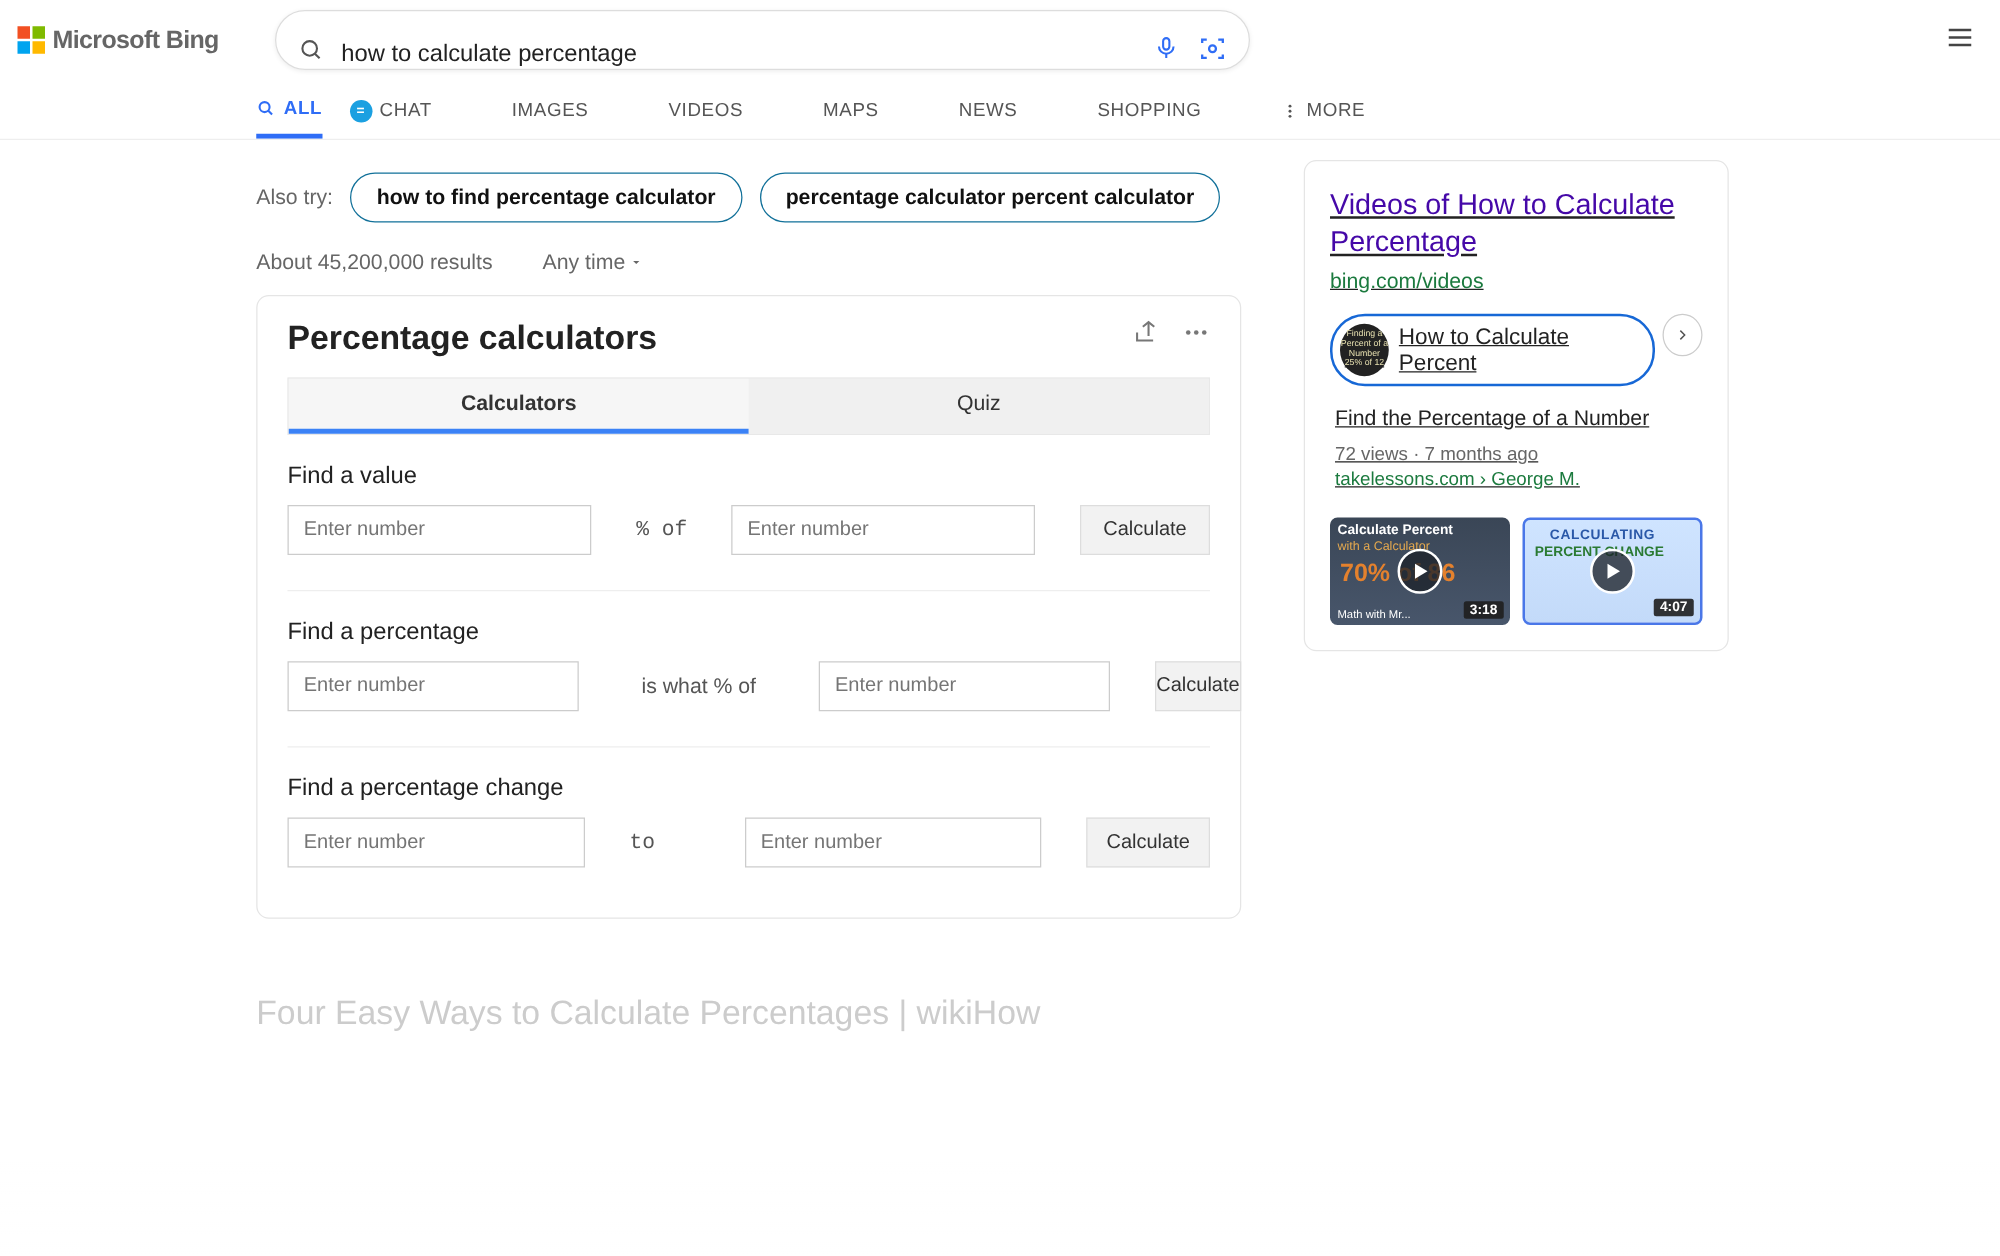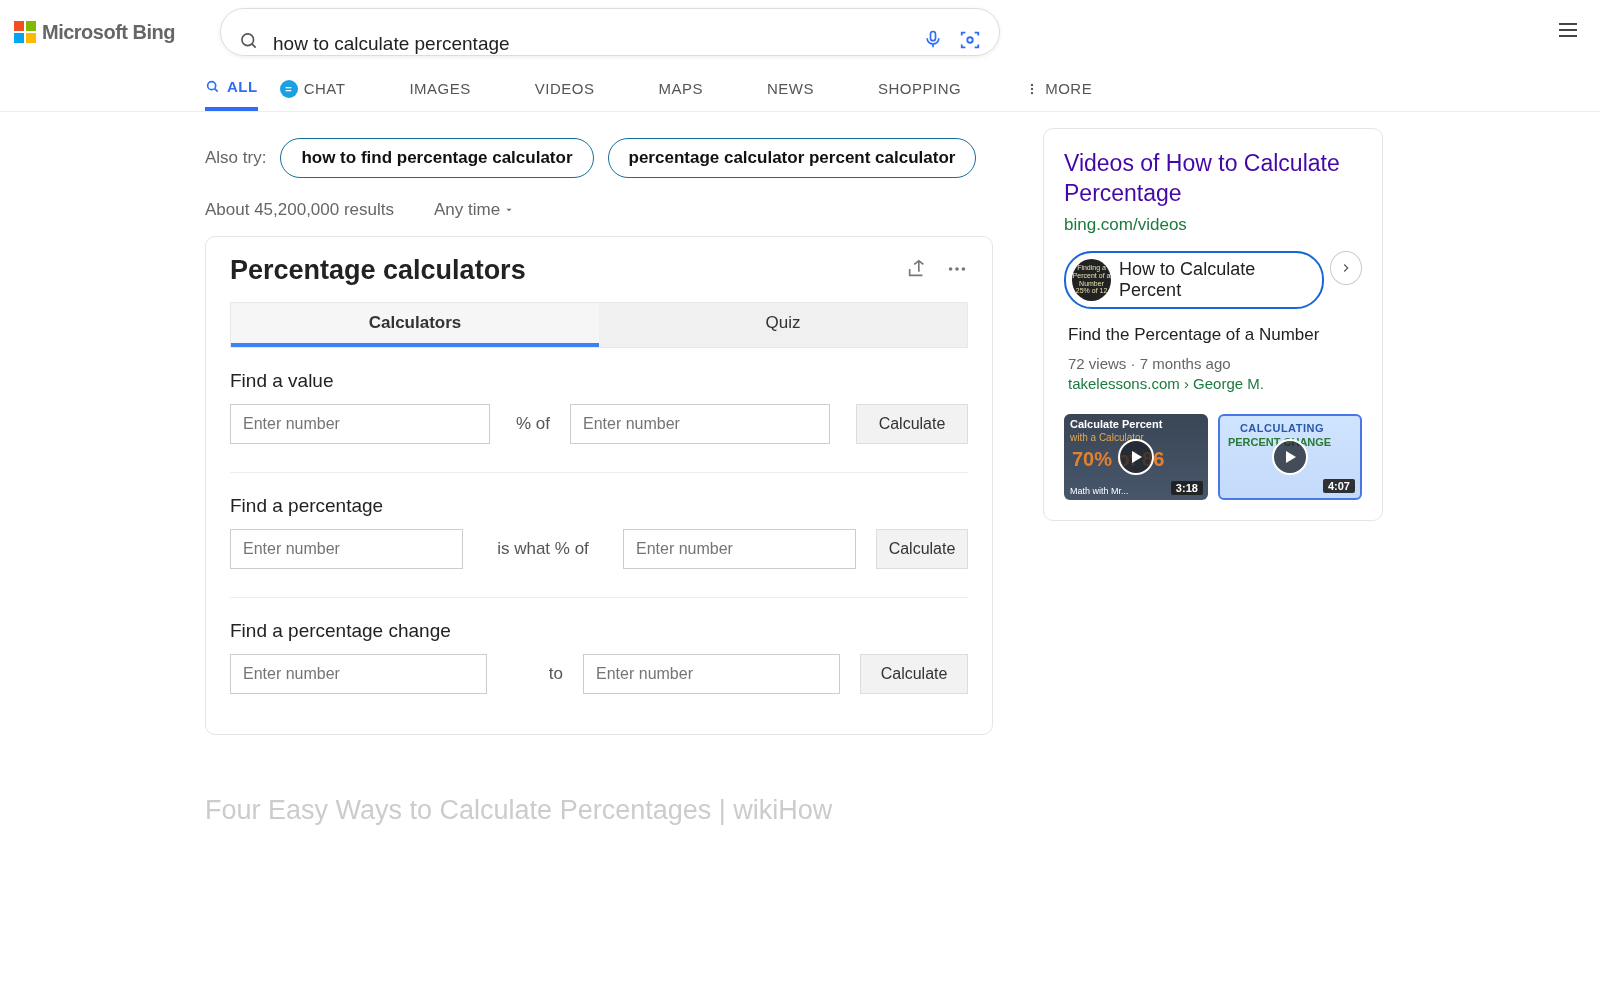--- a/index.html
+++ b/index.html
@@ -25,48 +25,48 @@
   .nav { display:flex; gap: 22px; padding: 18px 0 0 205px; border-bottom:1px solid #eee; width:100%; overflow:hidden;}
   .nav-item { display:flex; align-items:center; gap:6px; font-size:15px; color:#555; padding-bottom:12px; cursor:pointer; letter-spacing:.5px;}
   .nav-item.active { color:#2f6df6; font-weight:600; border-bottom:4px solid #2f6df6; }
   .nav-item .chat-ic { width:18px; height:18px; border-radius:50%; background:#1ba0e1; display:inline-flex;align-items:center;justify-content:center;}
   .nav-item .chat-ic::after{content:"="; color:#fff; font-size:11px; font-weight:700;}
   .nav-spacer { width:20px;}
   
   
   .body-area { display:flex; gap: 48px; padding: 16px 0 0 205px; width:1600px;}
   .left-col { width: 790px; }
-  .right-col { width: 408px; }
+  .right-col { width: 408px; text-decoration: underline; }
   
   
   .alsotry-row { display:flex; align-items:center; gap:14px; margin-top:10px; font-size:17px;}
   .alsotry-label { color:#666; }
   .pill { border:1px solid #117099; color:#111; padding: 9px 20px; border-radius:28px; font-weight:600; font-size:17px; cursor:pointer; background:#fff;}
   
   .results-meta { display:flex; gap:40px; margin-top:22px; color:#666; font-size:17px; align-items:center;}
   .anytime { cursor:pointer; display:flex; align-items:center; gap:4px;}
   
   
   .card { border:1px solid #e5e5e5; border-radius:10px; margin-top:16px; padding: 18px 24px 40px 24px; width:788px;}
-  .card-head { display:flex; align-items:center; justify-content:space-between;}
+  .card-head { display:flex; justify-content:space-between;}
   .card-title { font-size:27px; font-weight:600; color:#222;}
   .card-actions { display:flex; gap:18px; color:#777;}
   .card-actions > * { cursor:pointer; }
   
   .tabbar { display:flex; margin-top:16px; border:1px solid #e8e8e8; background:#f4f4f4; }
   .tabbar .tab { flex:1; text-align:center; padding:10px 0; font-size:17px; color:#333; cursor:pointer; background:#f0f0f0;}
   .tabbar .tab.active { background:#f6f6f6; border-bottom:4px solid #3b82f6; font-weight:600;}
   
   .calc-section { margin-top:22px; }
   .calc-section h3 { font-size:19px; font-weight:500; color:#222; margin-bottom:12px;}
-  .calc-row { display:flex; align-items:center; gap:20px;}
+  .calc-row { display:flex; align-items:center; gap:36px;}
   .calc-row input { width:240px; height:40px; border:1px solid #ccc; padding:0 12px; font-size:16px; color:#555;}
   .calc-row .op { color:#555; font-size:17px; white-space:nowrap;}
   .calc-row .op.wide { min-width:120px; text-align:center; font-size:17px;}
-  .calc-row .op.narrow { min-width:40px; text-align:right;}
+  .calc-row .op.narrow { min-width:40px; text-align:left;font-family:Liberation Mono, monospace;}
   .calc-btn { width:112px; height:40px; background:#f2f2f2; border:1px solid #ddd; font-size:16px; color:#333; cursor:pointer; margin-left:auto;}
   .calc-divider { border-top:1px solid #eee; margin-top:28px;}
   
   .faded-next { margin-top:60px; font-size:27px; color:#ccc; font-weight:400;}
   
   
   .rpanel { border:1px solid #e5e5e5; border-radius:10px; padding:20px; width:340px;}
   .rpanel-title { color:#4508a8; font-size:23px; line-height:1.3; font-weight:400; margin-bottom:6px;}
   .rpanel-sub { color:#1b7a3e; font-size:17px; margin-bottom:16px;}
   .chip-row { display:flex; align-items:flex-start; gap:6px;}

